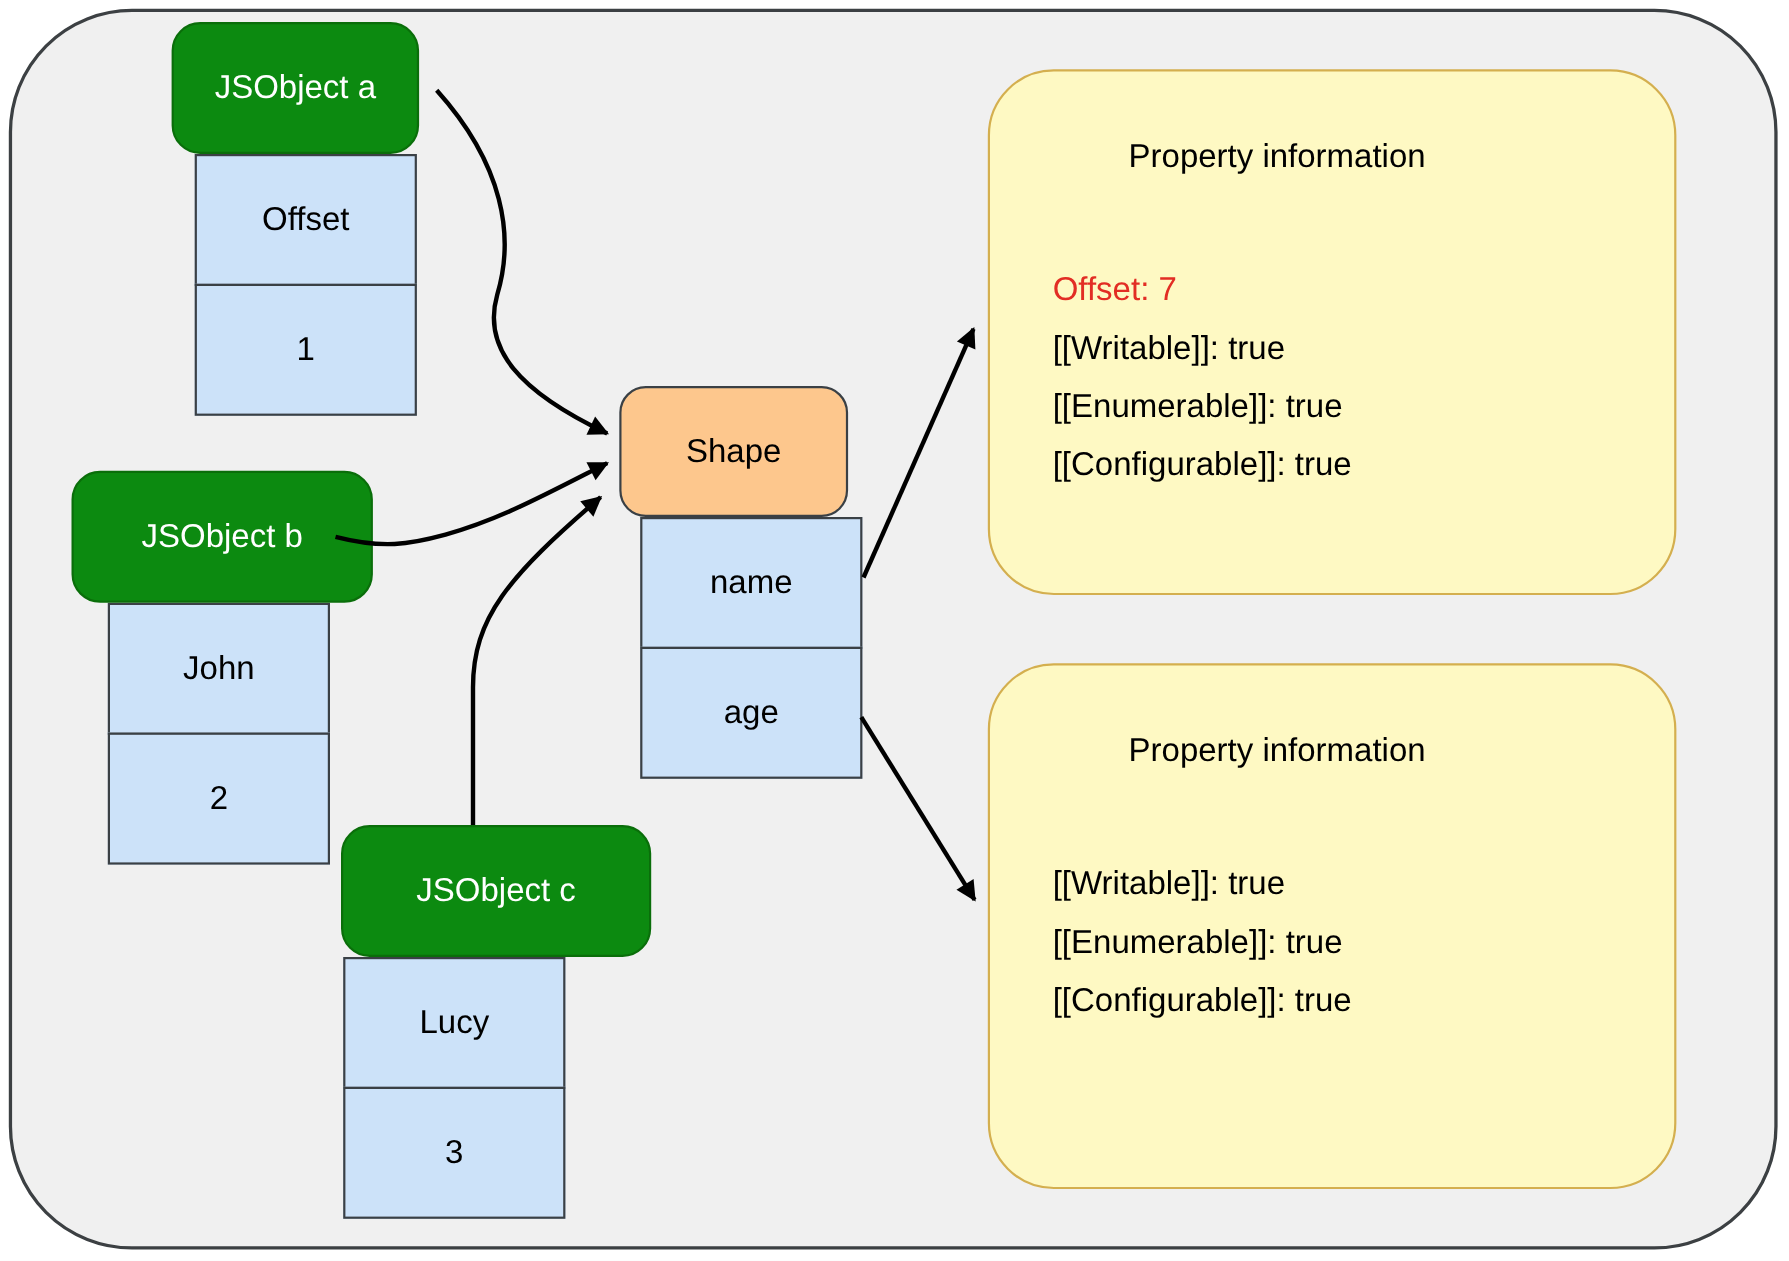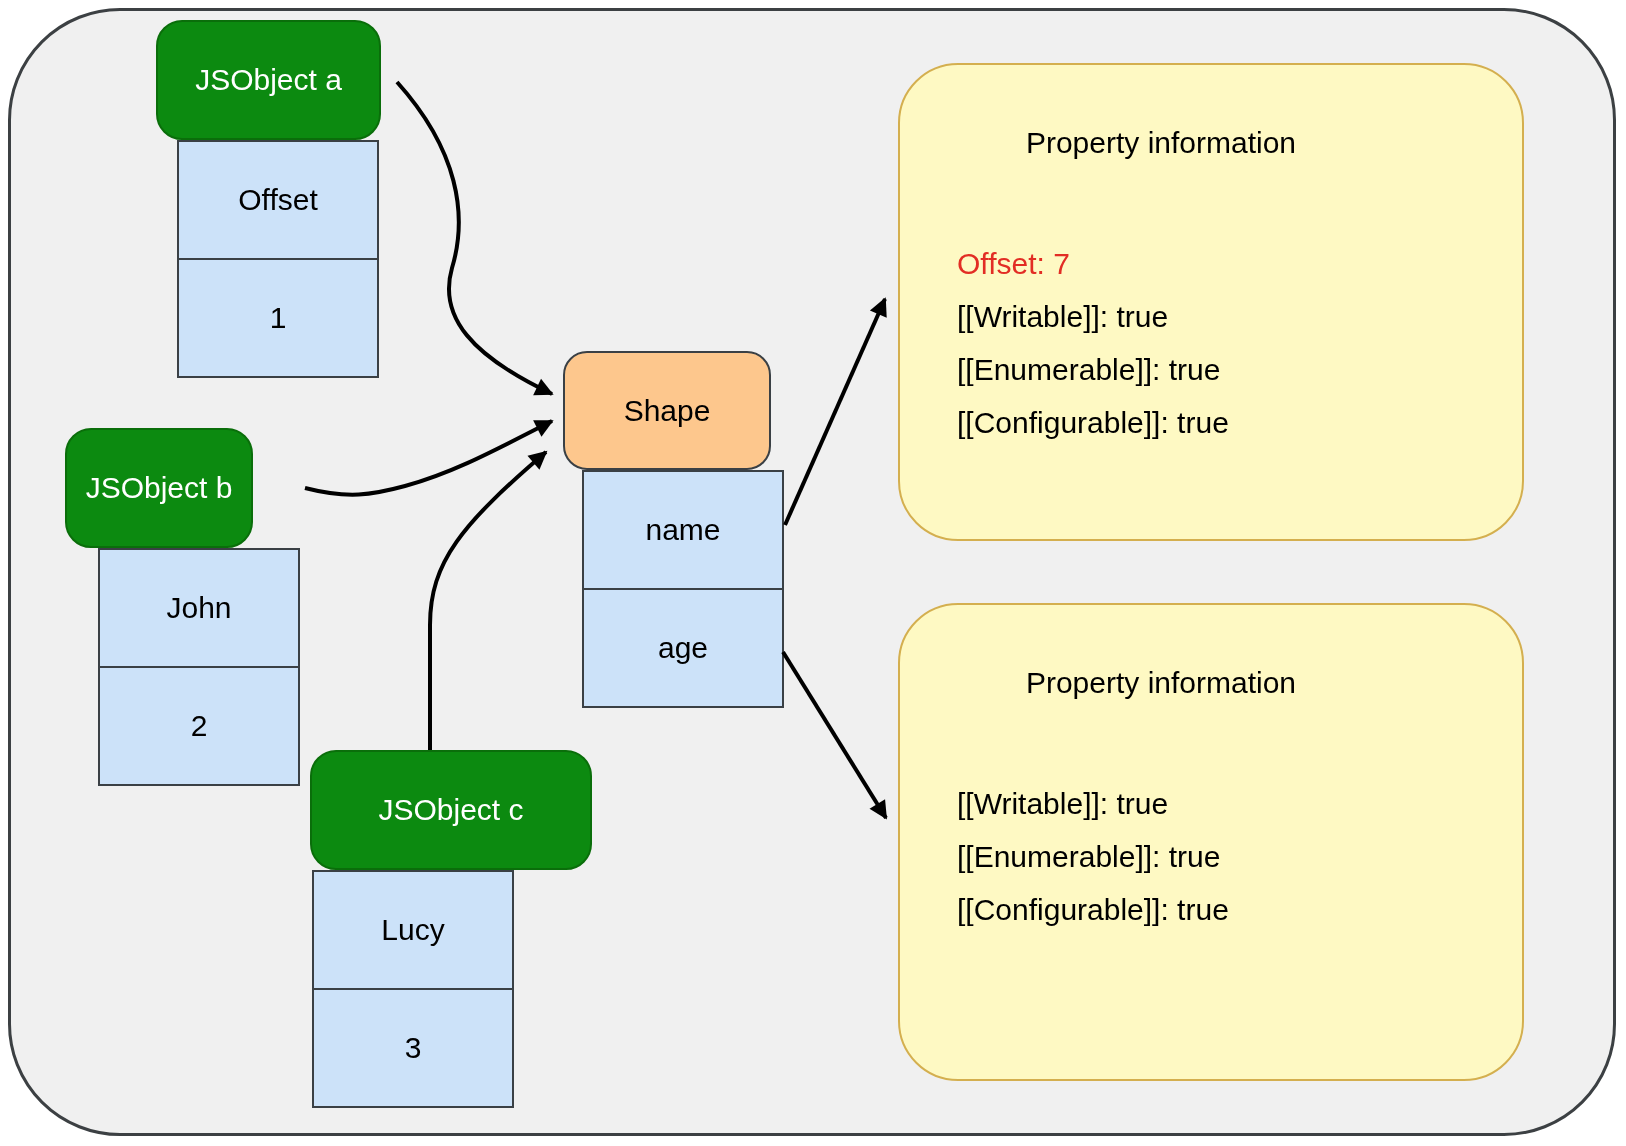--- a/index.html
+++ b/index.html
@@ -112,21 +112,21 @@
   <div class="vtable" style="left:177px; top:140px;">
     <div class="cell">Offset</div>
     <div class="cell">1</div>
   </div>
   <div class="node-header" style="left:156px; top:20px; width:225px; height:120px;">JSObject a</div>
 
   <div class="vtable" style="left:98px; top:548px;">
     <div class="cell">John</div>
     <div class="cell">2</div>
   </div>
-  <div class="node-header" style="left:65px; top:428px; width:188px; height:120px;">JSObject b</div>
+  <div class="node-header" style="left:65px; top:428px; width:274px; height:120px;">JSObject b</div>
 
   <div class="vtable" style="left:312px; top:870px;">
     <div class="cell">Lucy</div>
     <div class="cell">3</div>
   </div>
   <div class="node-header" style="left:310px; top:750px; width:282px; height:120px;">JSObject c</div>
 
   <div class="vtable" style="left:582px; top:470px;">
     <div class="cell">name</div>
     <div class="cell">age</div>

